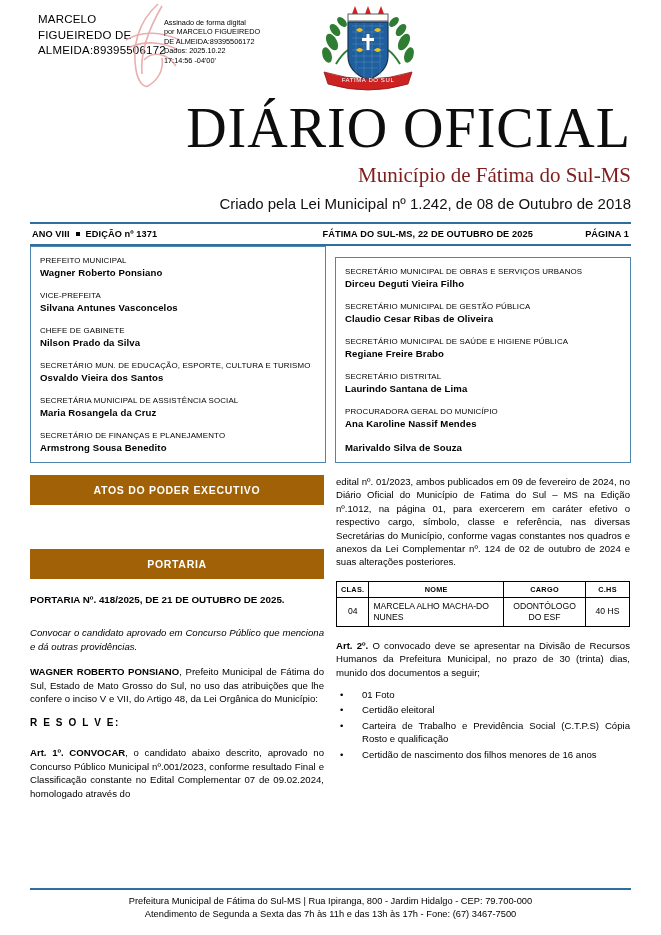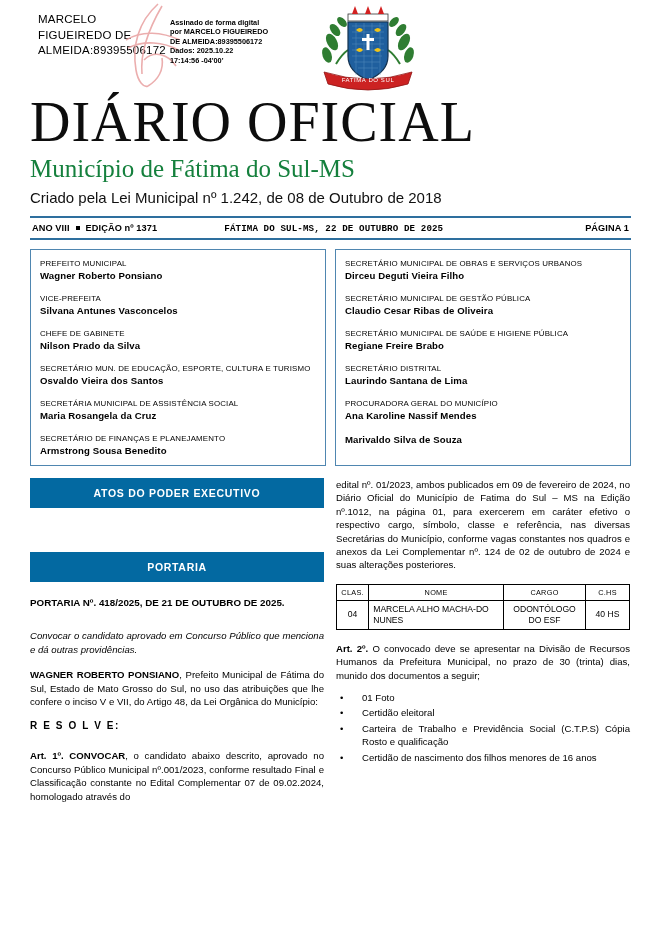--- a/index.html
+++ b/index.html
@@ -11,81 +11,81 @@
   .page{position:relative;width:661px;height:935px;box-sizing:border-box;padding:0 30px;}
 
   
   .sig-row{position:relative;height:92px;}
   .sig-left{
     position:absolute;left:8px;top:12px;width:120px;
     font-size:11.5px;line-height:15.5px;letter-spacing:.2px;color:#000;
   }
   .sig-flourish{position:absolute;left:88px;top:0px;width:70px;height:92px;pointer-events:none;}
   .sig-right{
-    position:absolute;left:140px;top:18px;width:130px;
-    font-size:7.3px;line-height:9.4px;color:#000;font-weight:bold;
+    position:absolute;left:134px;top:18px;width:130px;
+    font-size:7.3px;line-height:9.4px;color:#000;
   }
 
   
   .crest{position:absolute;left:288px;top:2px;width:100px;height:92px;}
 
   
-  .masthead{text-align:left;margin-top:2px;}
+  .masthead{text-align:right;margin-top:8px;}
   .title{
     font-family:"Liberation Serif",serif;font-size:56px;line-height:56px;
     letter-spacing:1px;font-weight:400;color:#0d0d0d;
   }
   .subtitle{
-    font-family:"Liberation Serif",serif;font-size:25px;line-height:30px;
-    margin-top:4px;color:#15803d;
+    font-family:"Liberation Serif",serif;font-size:21px;line-height:30px;
+    margin-top:4px;color:#7f1d1d;
   }
   .created{font-size:15px;margin-top:5px;color:#111;}
 
   
   .edbar{
     margin-top:10px;border-top:2px solid #2e6f9e;border-bottom:2px solid #2e6f9e;
     height:20px;display:flex;align-items:center;font-size:9.2px;font-weight:bold;letter-spacing:.1px;
   }
   .ed-a{width:32%;display:flex;align-items:center;gap:6px;padding-left:2px;}
   .ed-dot{display:inline-block;width:4px;height:4px;background:#000;}
-  .ed-b{flex:1;text-align:left;font-family:Liberation Mono, monospace;}
+  .ed-b{flex:1;text-align:right;}
   .ed-c{width:16%;text-align:right;padding-right:2px;}
 
   
-  .officials{display:flex;gap:9px;margin-top:9px;}
+  .officials{display:flex;gap:9px;align-items:flex-end;}
   .off-col{
     flex:1;border:1px solid #4f86b0;box-sizing:border-box;
     padding:8px 9px 6px 9px;
   }
   .off-item{margin-bottom:11px;}
   .off-item:last-child{margin-bottom:2px;}
   .off-role{font-size:7.9px;letter-spacing:.15px;line-height:11px;}
   .off-name{font-size:9.6px;font-weight:bold;line-height:13px;letter-spacing:.1px;}
 
   
   .cols{display:flex;gap:12px;margin-top:12px;}
   .col{width:294px;}
 
   .banner{
-    background:#0369a1;color:#fff;text-align:center;font-weight:bold;
+    background:#a16207;color:#fff;text-align:center;font-weight:bold;
     font-size:10.5px;letter-spacing:.7px;padding:9px 0;margin-bottom:11px;
   }
   .banner.second{margin-bottom:14px;margin-top:44px;}
 
   .p{font-size:9.6px;line-height:13.4px;text-align:justify;margin:0 0 12px 0;}
   .p.tight{margin-bottom:9px;}
   .b{font-weight:bold;}
   .it{font-style:italic;}
   .ptitle{font-size:9.8px;font-weight:bold;line-height:13.4px;margin:8px 0 20px 0;}
   .resolve{font-size:10px;font-weight:bold;letter-spacing:1.6px;margin:10px 0 18px 0;}
 
   
   table.dt{border-collapse:collapse;width:100%;margin:2px 0 12px 0;}
   table.dt th,table.dt td{border:1px solid #000;padding:3px 4px;vertical-align:middle;}
-  table.dt th{font-size:7.3px;font-weight:normal;text-align:center;letter-spacing:.3px;}
+  table.dt th{font-size:7.3px;font-weight:bold;text-align:center;letter-spacing:.3px;}
   table.dt td{font-size:8.6px;line-height:11px;}
   td.c-clas{width:11%;text-align:center;}
   td.c-nome{width:46%;text-align:left;}
   td.c-cargo{width:28%;text-align:center;}
   td.c-chs{width:15%;text-align:center;}
 
   
   .bul{display:flex;font-size:9.6px;line-height:13.4px;margin-bottom:2px;}
   .bul-dot{width:26px;flex:none;padding-left:4px;box-sizing:border-box;}
   .bul-txt{flex:1;text-align:justify;}
@@ -293,14 +293,18 @@
             <span class="bul-txt">Carteira de Trabalho e Previdência Social (C.T.P.S) Cópia Rosto e qualificação</span>
           </div>
           <div class="bul">
             <span class="bul-dot">•</span>
             <span class="bul-txt">Certidão de nascimento dos filhos menores de 16 anos</span>
           </div>
         </div>
     </div>
   </div>
 
+  <div class="footer">
+    <div>Prefeitura Municipal de Fátima do Sul-MS | Rua Ipiranga, 800 - Jardim Hidalgo - CEP: 79.700-000</div>
+    <div>Atendimento de Segunda a Sexta das 7h às 11h e das 13h às 17h - Fone: (67) 3467-7500</div>
+  </div>
 
 </div>
 
 </body></html>

